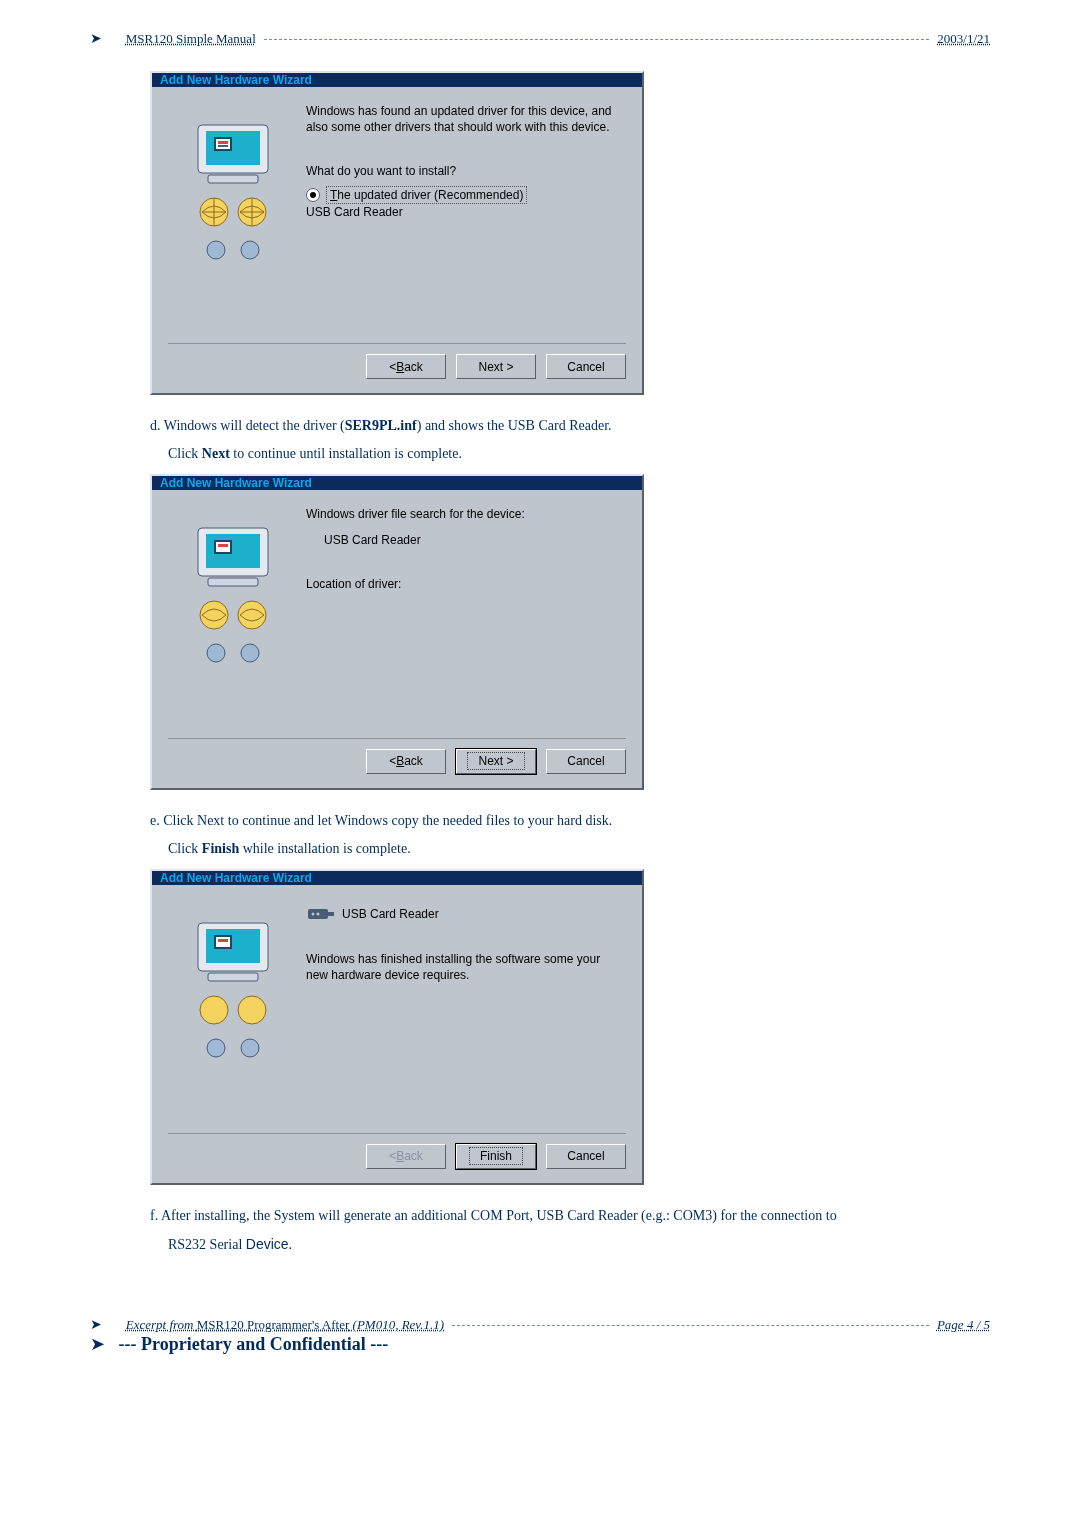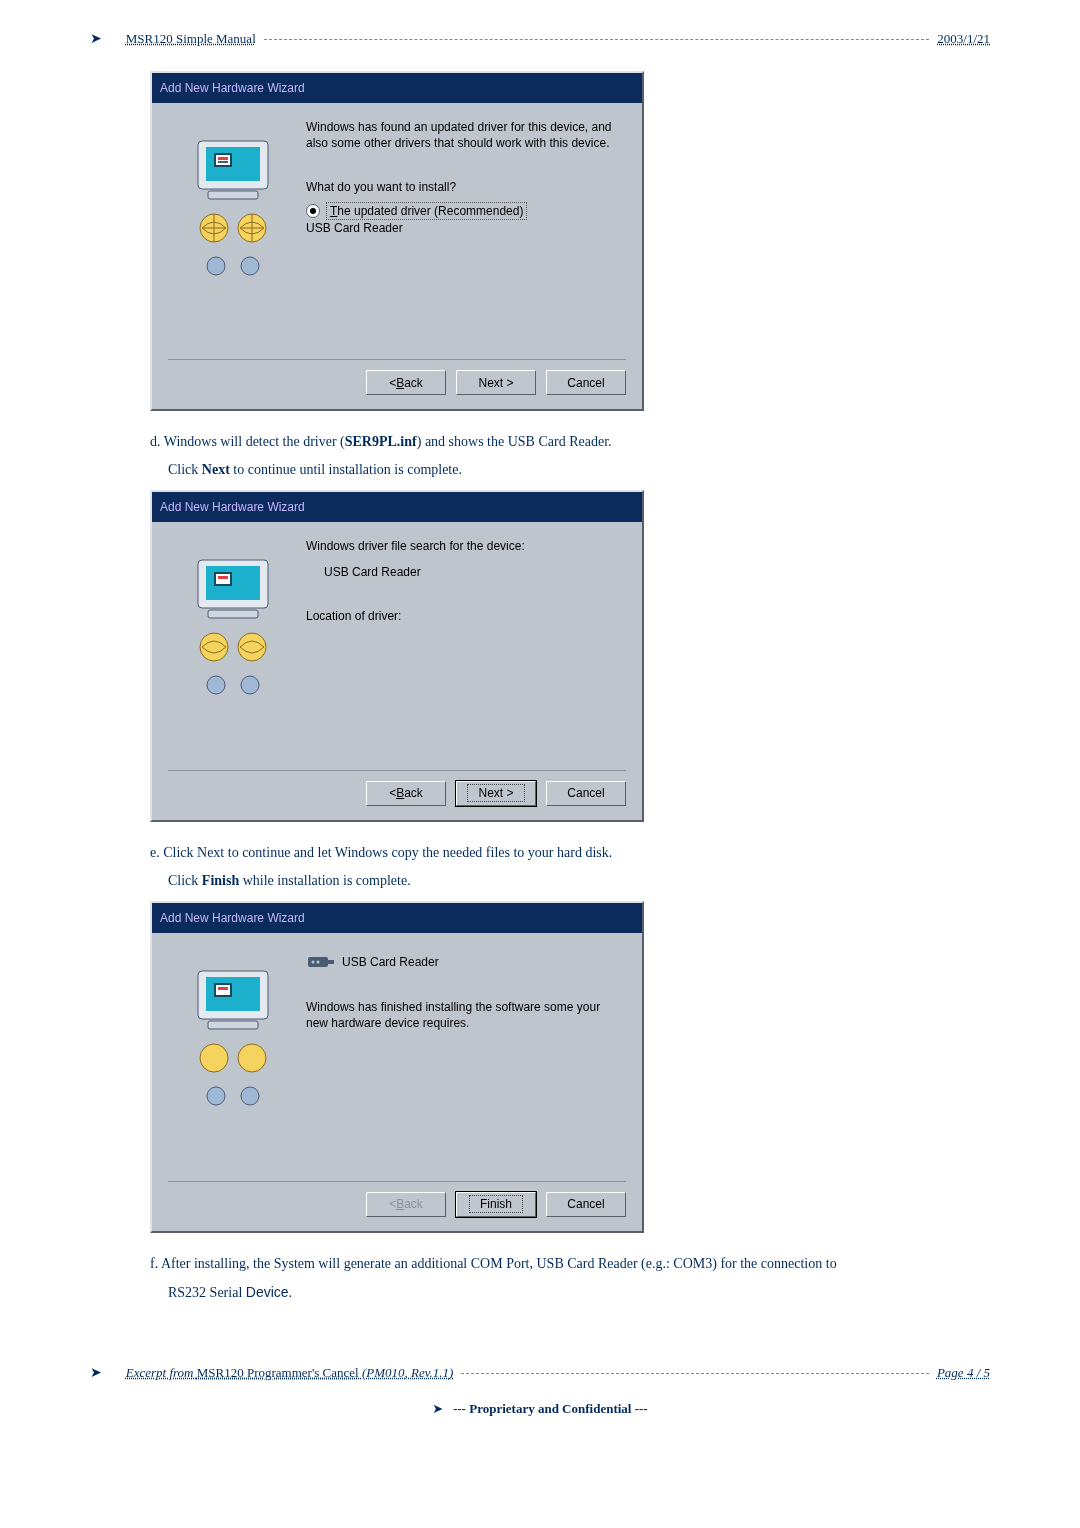--- a/index.html
+++ b/index.html
@@ -35,23 +35,23 @@
     border-right-color: #5a5f6a;
     border-bottom-color: #5a5f6a;
     background: #bfc5cd;
     margin: 0 0 20px 60px;
     font-family: "MS Sans Serif", Arial, sans-serif;
     font-size: 12px;
     color: #000;
   }
   .titlebar {
     background: #0b2b5c;
-    color: #c4b5fd;
-    font-weight: normal;
-    padding: 8px 8px;
+    color: #0ea5e9;
+    font-weight: bold;
+    padding: 0 8px;
     font-size: 12px;
   }
   .dlg-body {
     display: flex;
     padding: 16px 18px 4px 18px;
     min-height: 224px;
   }
   .dlg-body-tall { min-height: 232px; }
   .dlg-body-short { min-height: 224px; }
 
@@ -126,21 +126,21 @@
   .footer {
     margin-top: 60px;
     font-size: 13px;
   }
   .footer-row {
     display:flex; align-items:baseline;
   }
   .footer-title { text-decoration: underline dotted; font-style: italic; }
   .footer-page { text-decoration: underline dotted; font-style: italic; }
   .footer-center {
-    text-align:center; margin-top:20px; font-size:13px;
+    margin-top:0; font-size:18px;
   }
 </style>
 </head>
 <body>
 
 <div class="header-row">
   <span class="arrow">➤</span>
   <span class="header-title">MSR120 Simple Manual</span>
   <span class="header-line"></span>
   <span class="header-date">2003/1/21</span>
@@ -319,21 +319,21 @@
   f. After installing, the System will generate an additional COM Port, USB Card Reader (e.g.: COM3) for the connection to
 </p>
 <p class="step step-sub">
   RS232 Serial <span style="font-family:Arial,sans-serif">Device</span>.
 </p>
 
 <div class="footer">
   <div class="footer-row">
     <span class="arrow">➤</span>
     <span class="footer-title">
-      <span>Excerpt from </span><span style="font-style:normal;text-decoration:underline dotted">MSR120 Programmer's Cancel</span><span> (PM010, Rev.1.1)</span>
+      <span>Excerpt from </span><span style="font-style:normal;text-decoration:underline dotted">MSR120 Programmer's After</span><span> (PM010, Rev.1.1)</span>
     </span>
     <span class="header-line"></span>
     <span class="footer-page">Page 4 / 5</span>
   </div>
   <div class="footer-center">
     <span>➤</span>&nbsp;&nbsp;&nbsp;<b>--- Proprietary and Confidential ---</b>
   </div>
 </div>
 
 </body></html>

